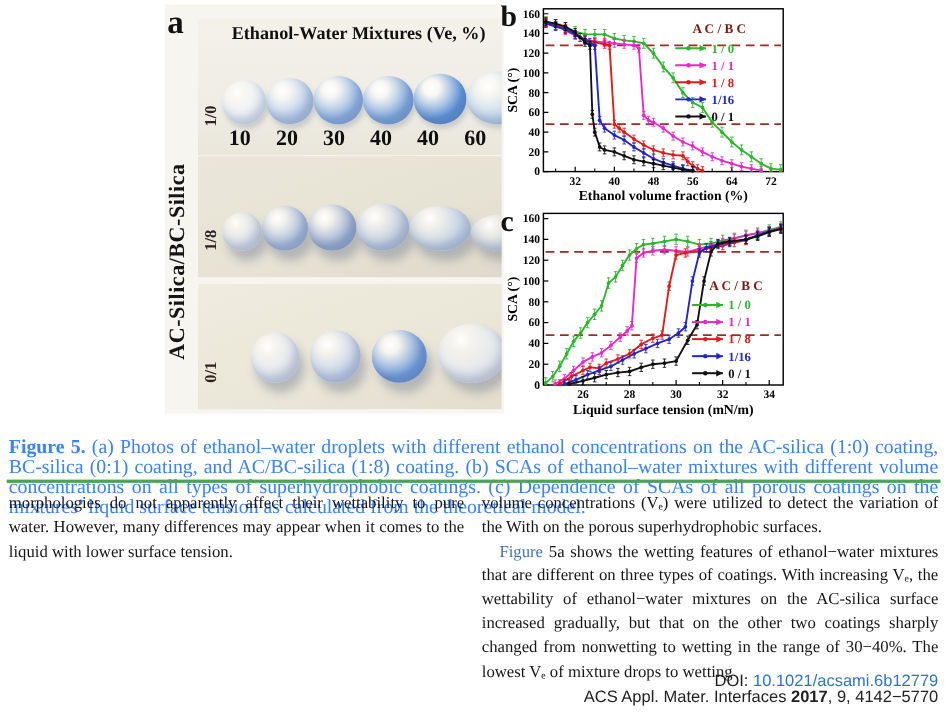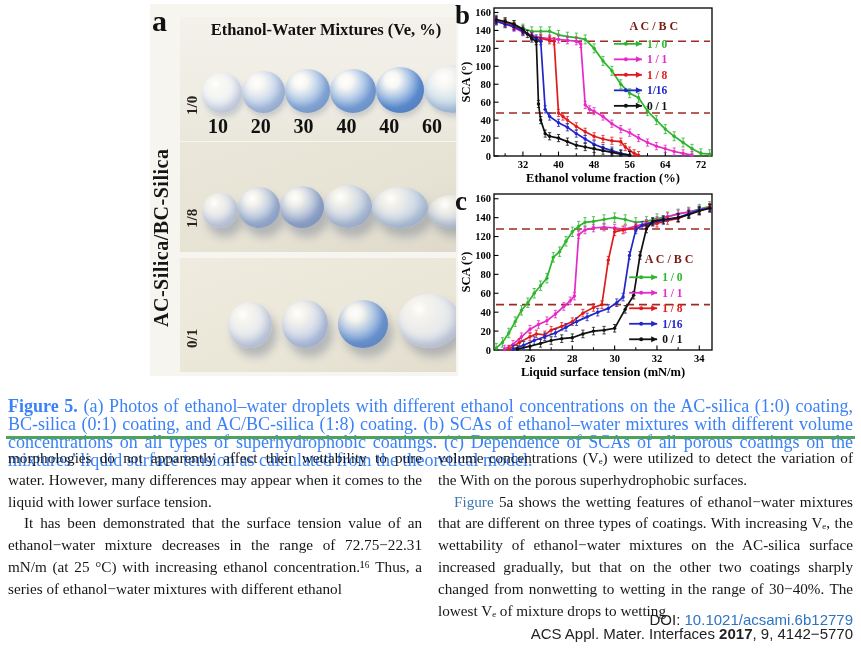--- a/index.html
+++ b/index.html
@@ -1168,21 +1168,20 @@
         <text x="202.16" y="155.28" style="font-family:&quot;Liberation Serif&quot;,serif;font-weight:bold;font-size:11.5px;fill:#111111;">0 / 1</text>
       </g>
     </svg>
 
   <div id="caption"><span class="cap-label">Figure 5.</span><span> (a) Photos of ethanol–water droplets with different ethanol concentrations on the AC-silica (1:0) coating, BC-silica (0:1) coating, and AC/BC-silica (1:8) coating. (b) SCAs of ethanol–water mixtures with different volume concentrations on all types of superhydrophobic coatings. (c) Dependence of SCAs of all porous coatings on the mixtures’ liquid surface tension as calculated from the theoretical model.</span></div>
 
   <div id="green-rule"></div>
 
   <div id="col-left" class="col">
     <p class="para">morphologies do not apparently affect their wettability to pure water. However, many differences may appear when it comes to the liquid with lower surface tension.</p>
-    <p class="para indent">It has been demonstrated that the surface tension value of an ethanol−water mixture decreases in the range of 72.75−22.31 mN/m (at 25 °C) with increasing ethanol concentration.¹⁶ Thus, a series of ethanol−water mixtures with different ethanol</p>
   </div>
   <div id="col-right" class="col">
     <p class="para">volume concentrations (Vₑ) were utilized to detect the variation of the With on the porous superhydrophobic surfaces.</p>
     <p class="para indent"><span class="fig-link">Figure</span><span> 5a shows the wetting features of ethanol−water mixtures that are different on three types of coatings. With increasing Vₑ, the wettability of ethanol−water mixtures on the AC-silica surface increased gradually, but that on the other two coatings sharply changed from nonwetting to wetting in the range of 30−40%. The lowest Vₑ of mixture drops to wetting</span></p>
   </div>
 
   <div id="doi-block">
     <div><span>DOI: </span><span class="doi-link">10.1021/acsami.6b12779</span></div>
     <div><span class="journal">ACS Appl. Mater. Interfaces </span><span class="yr">2017</span><span class="journal">, 9, 4142−5770</span></div>
   </div>

